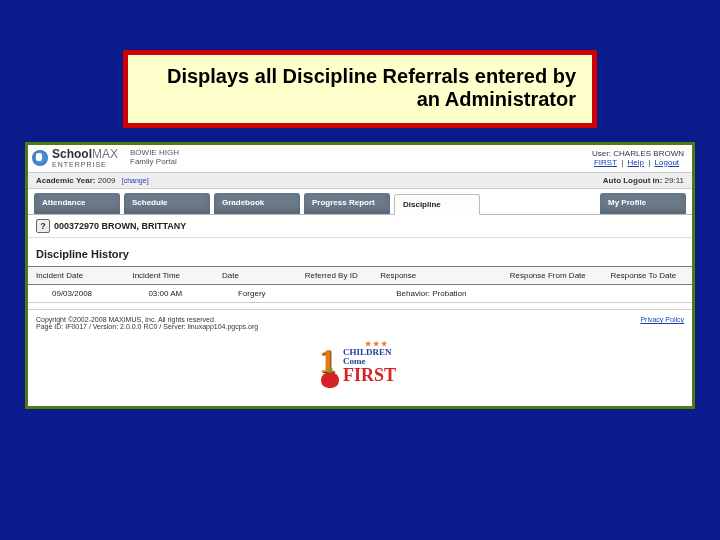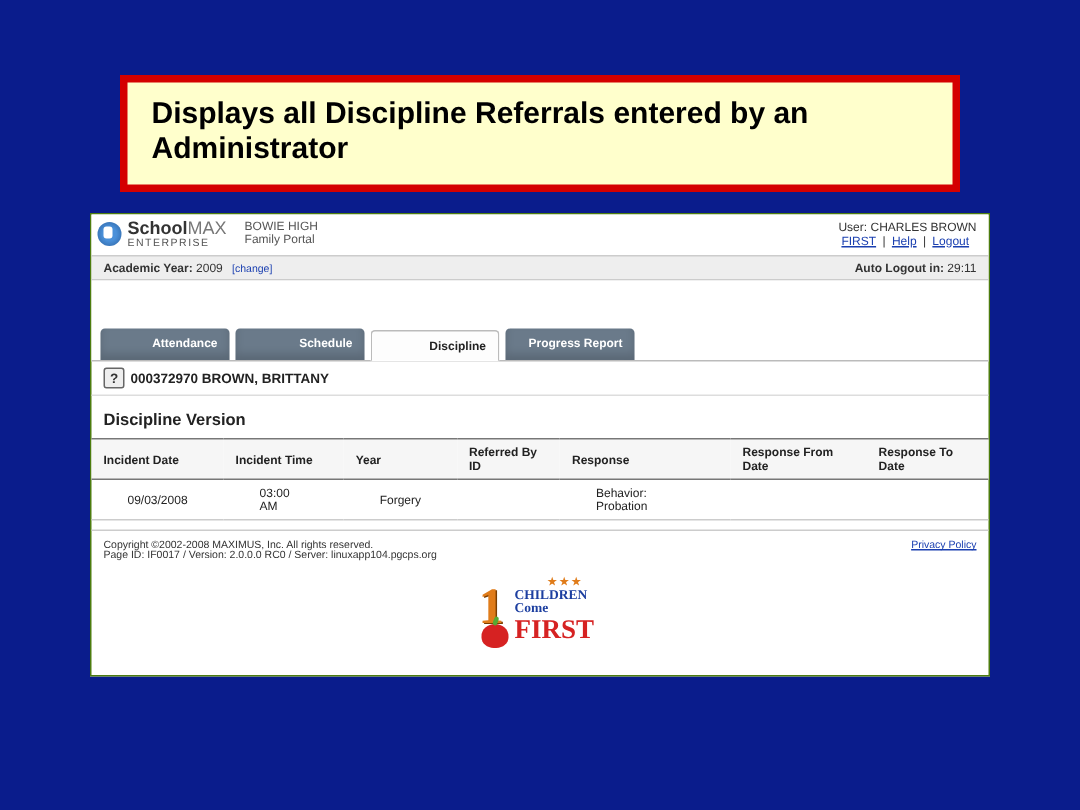--- a/index.html
+++ b/index.html
@@ -6,34 +6,34 @@
   body {
     width: 720px;
     height: 540px;
     background: #0a1c8c;
     font-family: Arial, sans-serif;
     font-size: 9px;
     overflow: hidden;
   }
   .callout {
     margin: 50px auto 14px;
-    width: 560px;
+    width: 474px;
     background: #ffffcc;
     border: 5px solid #d40000;
     padding: 10px 16px 12px;
-    text-align: left;
+    text-align: right;
     font-size: 20px;
     font-weight: bold;
     color: #000;
   }
   .app {
     margin: 0 auto;
-    width: 600px;
+    width: 670px;
     background: #fff;
-    border: 1px solid #4d7c0f;
+    border: 3px solid #4d7c0f;
   }
   .topbar {
     display: flex;
     justify-content: space-between;
     align-items: center;
     padding: 2px 8px 4px 4px;
     background: #fff;
   }
   .brand { display: flex; align-items: center; gap: 4px; }
   .brand-logo {
@@ -57,29 +57,28 @@
     font-size:8px; color:#333;
   }
   .yearbar .change { color:#1a3fb0; font-size:7px; cursor:pointer; margin-left:4px;}
   .tabs {
     display:flex; gap:4px; padding:4px 6px 0; background:#fff;
     border-bottom:1px solid #bbb;
   }
   .tab {
     flex: 0 0 auto;
     min-width: 86px;
-    text-align:right;
+    text-align:left;
     background:#6a7a8a;
     color:#fff;
     font-size:8px; font-weight:bold;
     padding:5px 8px;
     border-radius:3px 3px 0 0;
     cursor:pointer;
     box-shadow: inset 0 -4px 6px rgba(0,0,0,0.15);
-    margin-top: 28px;
   }
   .tab.active {
     background:#fdfdfd; color:#222;
     border:1px solid #bbb; border-bottom:1px solid #fff;
     position:relative; top:1px;
     box-shadow:none;
   }
   .tabs .spacer { flex:1; }
   .student-row {
     display:flex; align-items:center; gap:4px;
@@ -92,21 +91,21 @@
     font-size:9px; color:#333; border-radius:2px; cursor:pointer;
   }
   .section-title {
     padding:10px 8px 6px; font-size:11px; font-weight:bold; color:#222;
   }
   table.data {
     width:100%; border-collapse: collapse; font-size:8px; color:#222;
   }
   table.data th {
     text-align:left; padding:4px 8px; border-top:1px solid #777; border-bottom:1px solid #777;
-    background:#f6f6f6; font-weight:bold;
+    background:#f6f6f6; font-weight:normal;
   }
   table.data td {
     padding:4px 24px; border-bottom:1px solid #ccc;
   }
   .footer {
     display:flex; justify-content: space-between; align-items:flex-start;
     padding:6px 8px 4px; font-size:7px; color:#333;
     border-top:1px solid #ccc; margin-top:6px;
   }
   .footer a { color:#1a3fb0; text-decoration: underline; cursor:pointer;}
@@ -177,38 +176,40 @@
     </div>
     <div>
       <b>Auto Logout in:</b>
       <span>29:11</span>
     </div>
   </div>
 
   <div class="tabs" id="tabs">
       <div class="tab">Attendance</div>
       <div class="tab">Schedule</div>
+      <div class="tab">Gradebook</div>
+      <div class="tab">Progress Report</div>
       <div class="tab active">Discipline</div>
-      <div class="tab">Progress Report</div>
       <div class="spacer"></div>
+      <div class="tab">My Profile</div>
     </div>
 
   <div class="student-row">
     <div class="help-icon">?</div>
     <span>000372970 BROWN, BRITTANY</span>
   </div>
 
-  <div class="section-title">Discipline Version</div>
+  <div class="section-title">Discipline History</div>
 
   <table class="data">
     <thead>
         <tr id="thead-row">
           <th>Incident Date</th>
           <th>Incident Time</th>
-          <th>Year</th>
+          <th>Date</th>
           <th>Referred By ID</th>
           <th>Response</th>
           <th>Response From Date</th>
           <th>Response To Date</th>
         </tr>
       </thead>
     <tbody id="tbody">
         <tr>
           <td>09/03/2008</td>
           <td>03:00 AM</td>

